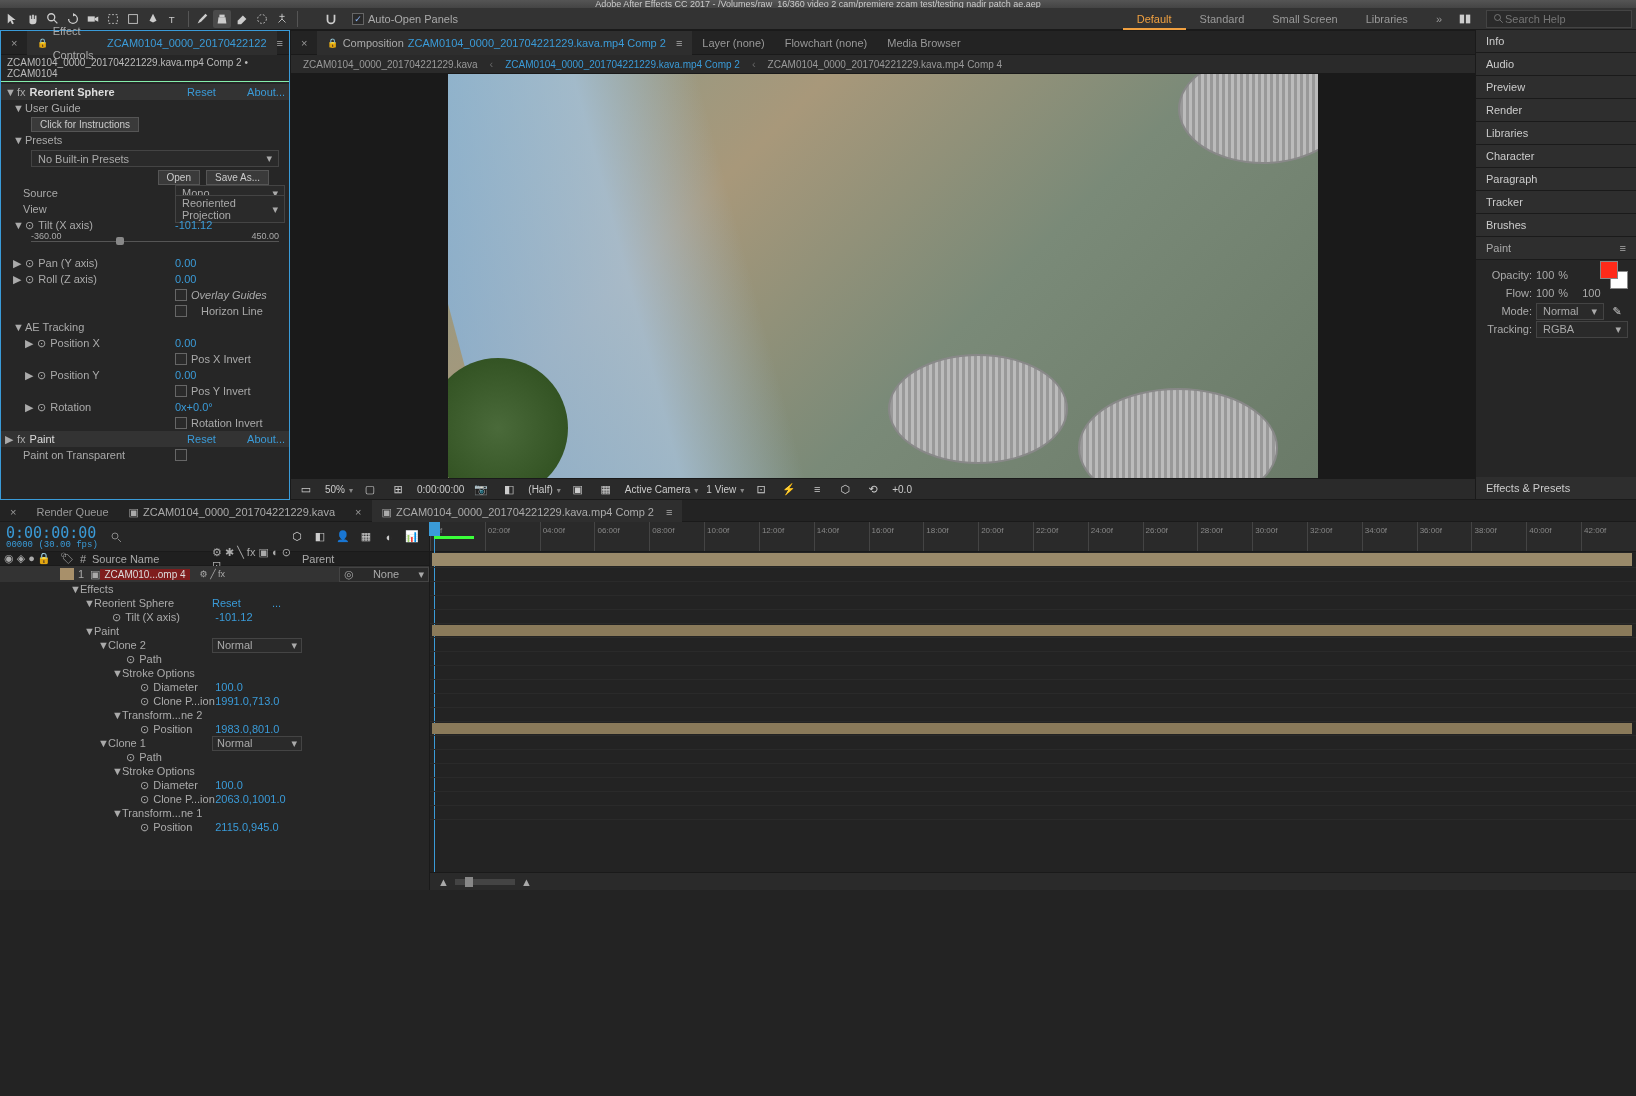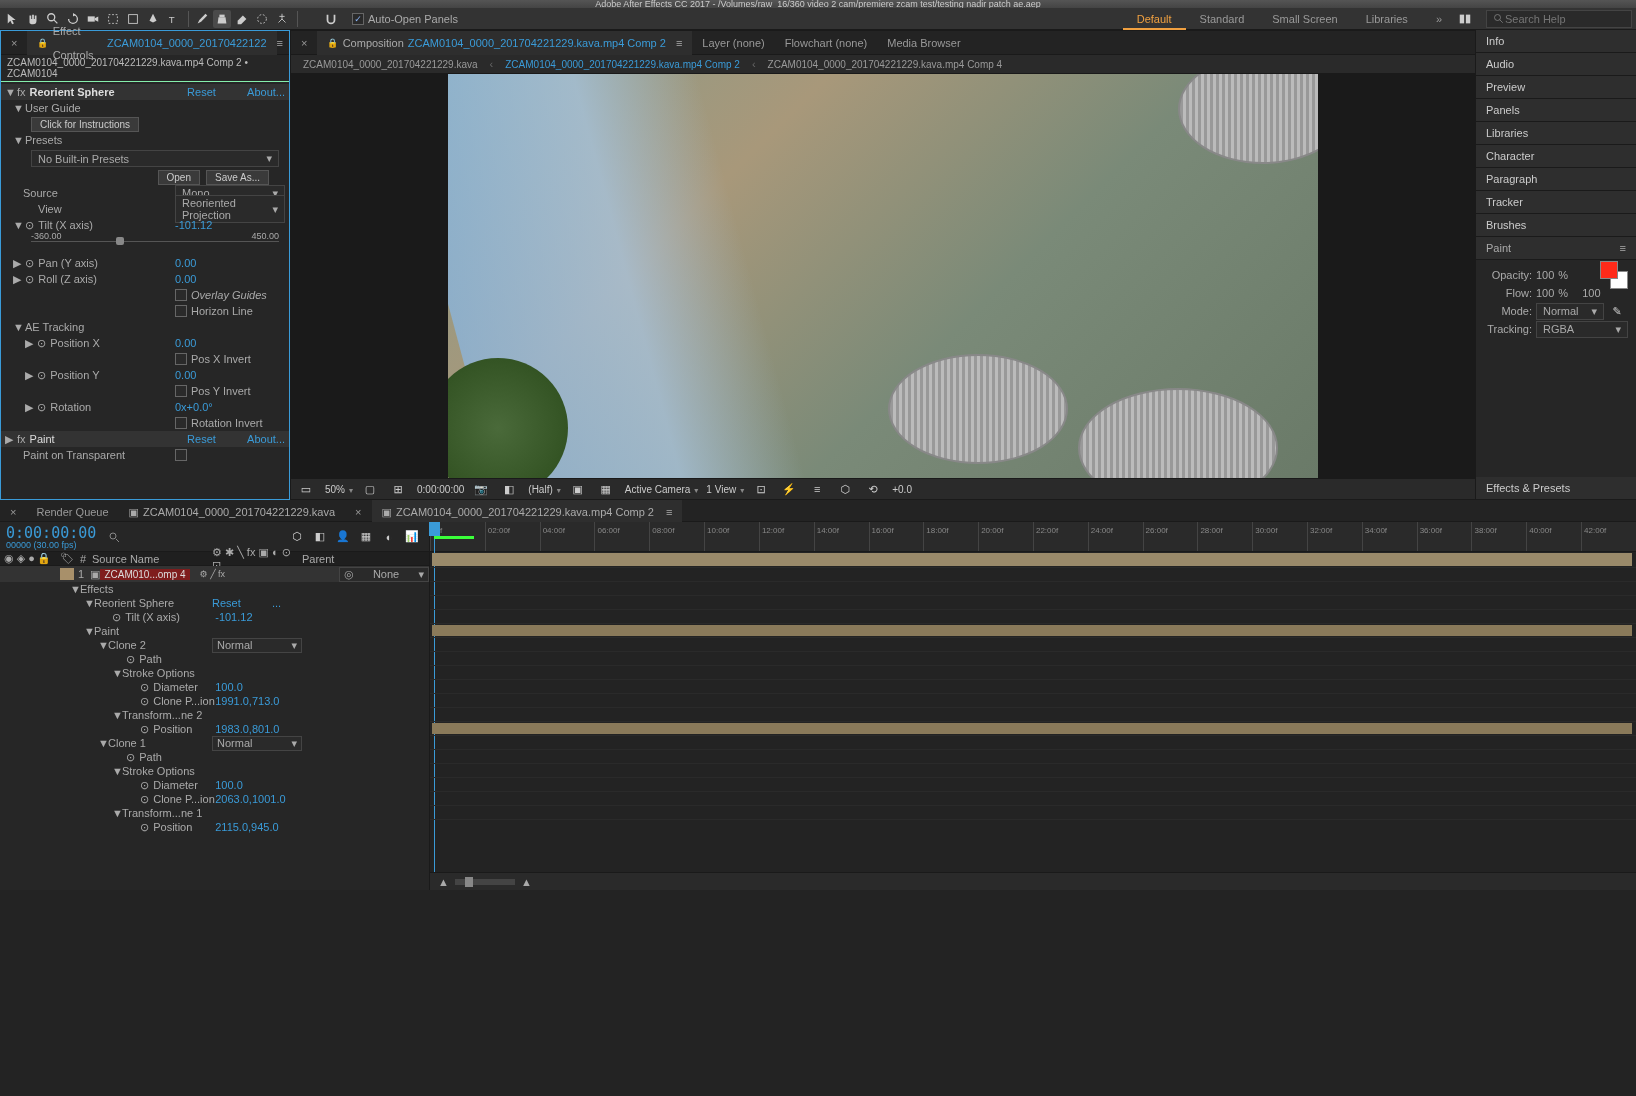--- a/index.html
+++ b/index.html
@@ -61,21 +61,21 @@
 .swatch { width:18px; height:18px; border:1px solid #888;}
 
 
 .timeline { display:flex; flex-direction:column; height: 390px;}
 .tl-tabs { display:flex; background:#232323; height:22px; border-bottom:1px solid #1a1a1a;}
 .tl-body { display:flex; flex:1;}
 .tl-left { width: 430px; background:#262626; border-right:1px solid #1a1a1a; display:flex; flex-direction:column;}
 .tl-right { flex:1; background:#232323; position:relative;}
 .timecode-row { display:flex; align-items:center; height:30px; padding:0 6px; border-bottom:1px solid #1a1a1a;}
 .timecode { color:#3a9bd8; font-size:15px; font-family:monospace;}
-.fps { color:#3a9bd8; font-size:9px; margin-top: -2px;}
+.fps { color:#3a9bd8; font-size:9px; margin-top: -2px; font-family: Liberation Mono, monospace;}
 .tl-col-header { display:flex; background:#1f1f1f; height:14px; align-items:center; border-bottom:1px solid #1a1a1a; font-size:9px; color:#888;}
 .layer-row { display:flex; align-items:center; height:16px; padding-left:60px;}
 .layer-name-box { background:#7f1d1d; padding:0 4px; color:#ddd; font-size:10px;}
 .prop-row { display:flex; align-items:center; height:14px; font-size:10px;}
 .prop-label { color:#aaa;}
 .prop-val { color:#3a9bd8;}
 
 .ruler { height:30px; background:#2a2a2a; border-bottom:1px solid #1a1a1a; position:relative; display:flex;}
 .ruler-tick { flex:1; border-left:1px solid #444; font-size:8px; color:#888; padding-left:2px; padding-top:4px;}
 .playhead { position:absolute; left:0; top:0; bottom:0; width:1px; background:#3a9bd8;}
@@ -241,21 +241,21 @@
         <span class="btn-small">Open</span>
         <span class="btn-small">Save As...</span>
       </div>
       <div class="ec-row" style="padding-left:20px;">
           <span class="ec-label">Source</span>
           <div class="dropdown ec-val">
             <span>Mono</span>
             <span>▾</span>
           </div>
         </div>
-      <div class="ec-row" style="padding-left:20px;margin-left:15px;">
+      <div class="ec-row" style="padding-left:20px;">
           <span class="ec-label">View</span>
           <div class="dropdown ec-val">
             <span>Reoriented Projection</span>
             <span>▾</span>
           </div>
         </div>
       <div class="ec-row" style="padding-left:12px;">
           <span class="twirl">▼</span>
           <span style="margin:0 2px;">⊙</span>
           <span class="ec-label">Tilt (X axis)</span>
@@ -281,21 +281,21 @@
         </div>
       <div class="ec-row" style="padding-left:20px;">
           <span class="ec-label"></span>
           <div class="ec-val" style="display:flex;align-items:center;font-style:italic;">
             <div class="checkbox"></div>
             <span>Overlay Guides</span>
           </div>
         </div>
       <div class="ec-row" style="padding-left:20px;">
           <span class="ec-label"></span>
-          <div class="ec-val" style="display:flex;align-items:flex-start;">
+          <div class="ec-val" style="display:flex;align-items:flex-start;gap:10px;">
             <div class="checkbox"></div>
             <span>Horizon Line</span>
           </div>
         </div>
       <div class="ec-row" style="padding-left:12px;">
           <span class="twirl">▼</span>
           <span class="ec-label">AE Tracking</span>
         </div>
       <div class="ec-row" style="padding-left:24px;">
           <span class="twirl">▶</span>
@@ -400,21 +400,21 @@
       <span class="tool-btn">⬡</span>
       <span class="tool-btn">⟲</span>
       <span class="vf-item blue">+0.0</span>
     </div>
   </div>
 
   <div class="right-col">
     <div class="right-panel">Info</div>
     <div class="right-panel">Audio</div>
     <div class="right-panel">Preview</div>
-    <div class="right-panel">Panels</div>
+    <div class="right-panel">Render</div>
     <div class="right-panel">Libraries</div>
     <div class="right-panel">Character</div>
     <div class="right-panel">Paragraph</div>
     <div class="right-panel">Tracker</div>
     <div class="right-panel">Brushes</div>
     <div class="right-panel" style="display:flex;justify-content:space-between;">
         <span>Paint</span>
         <span>≡</span>
       </div>
     <div class="paint-panel">

